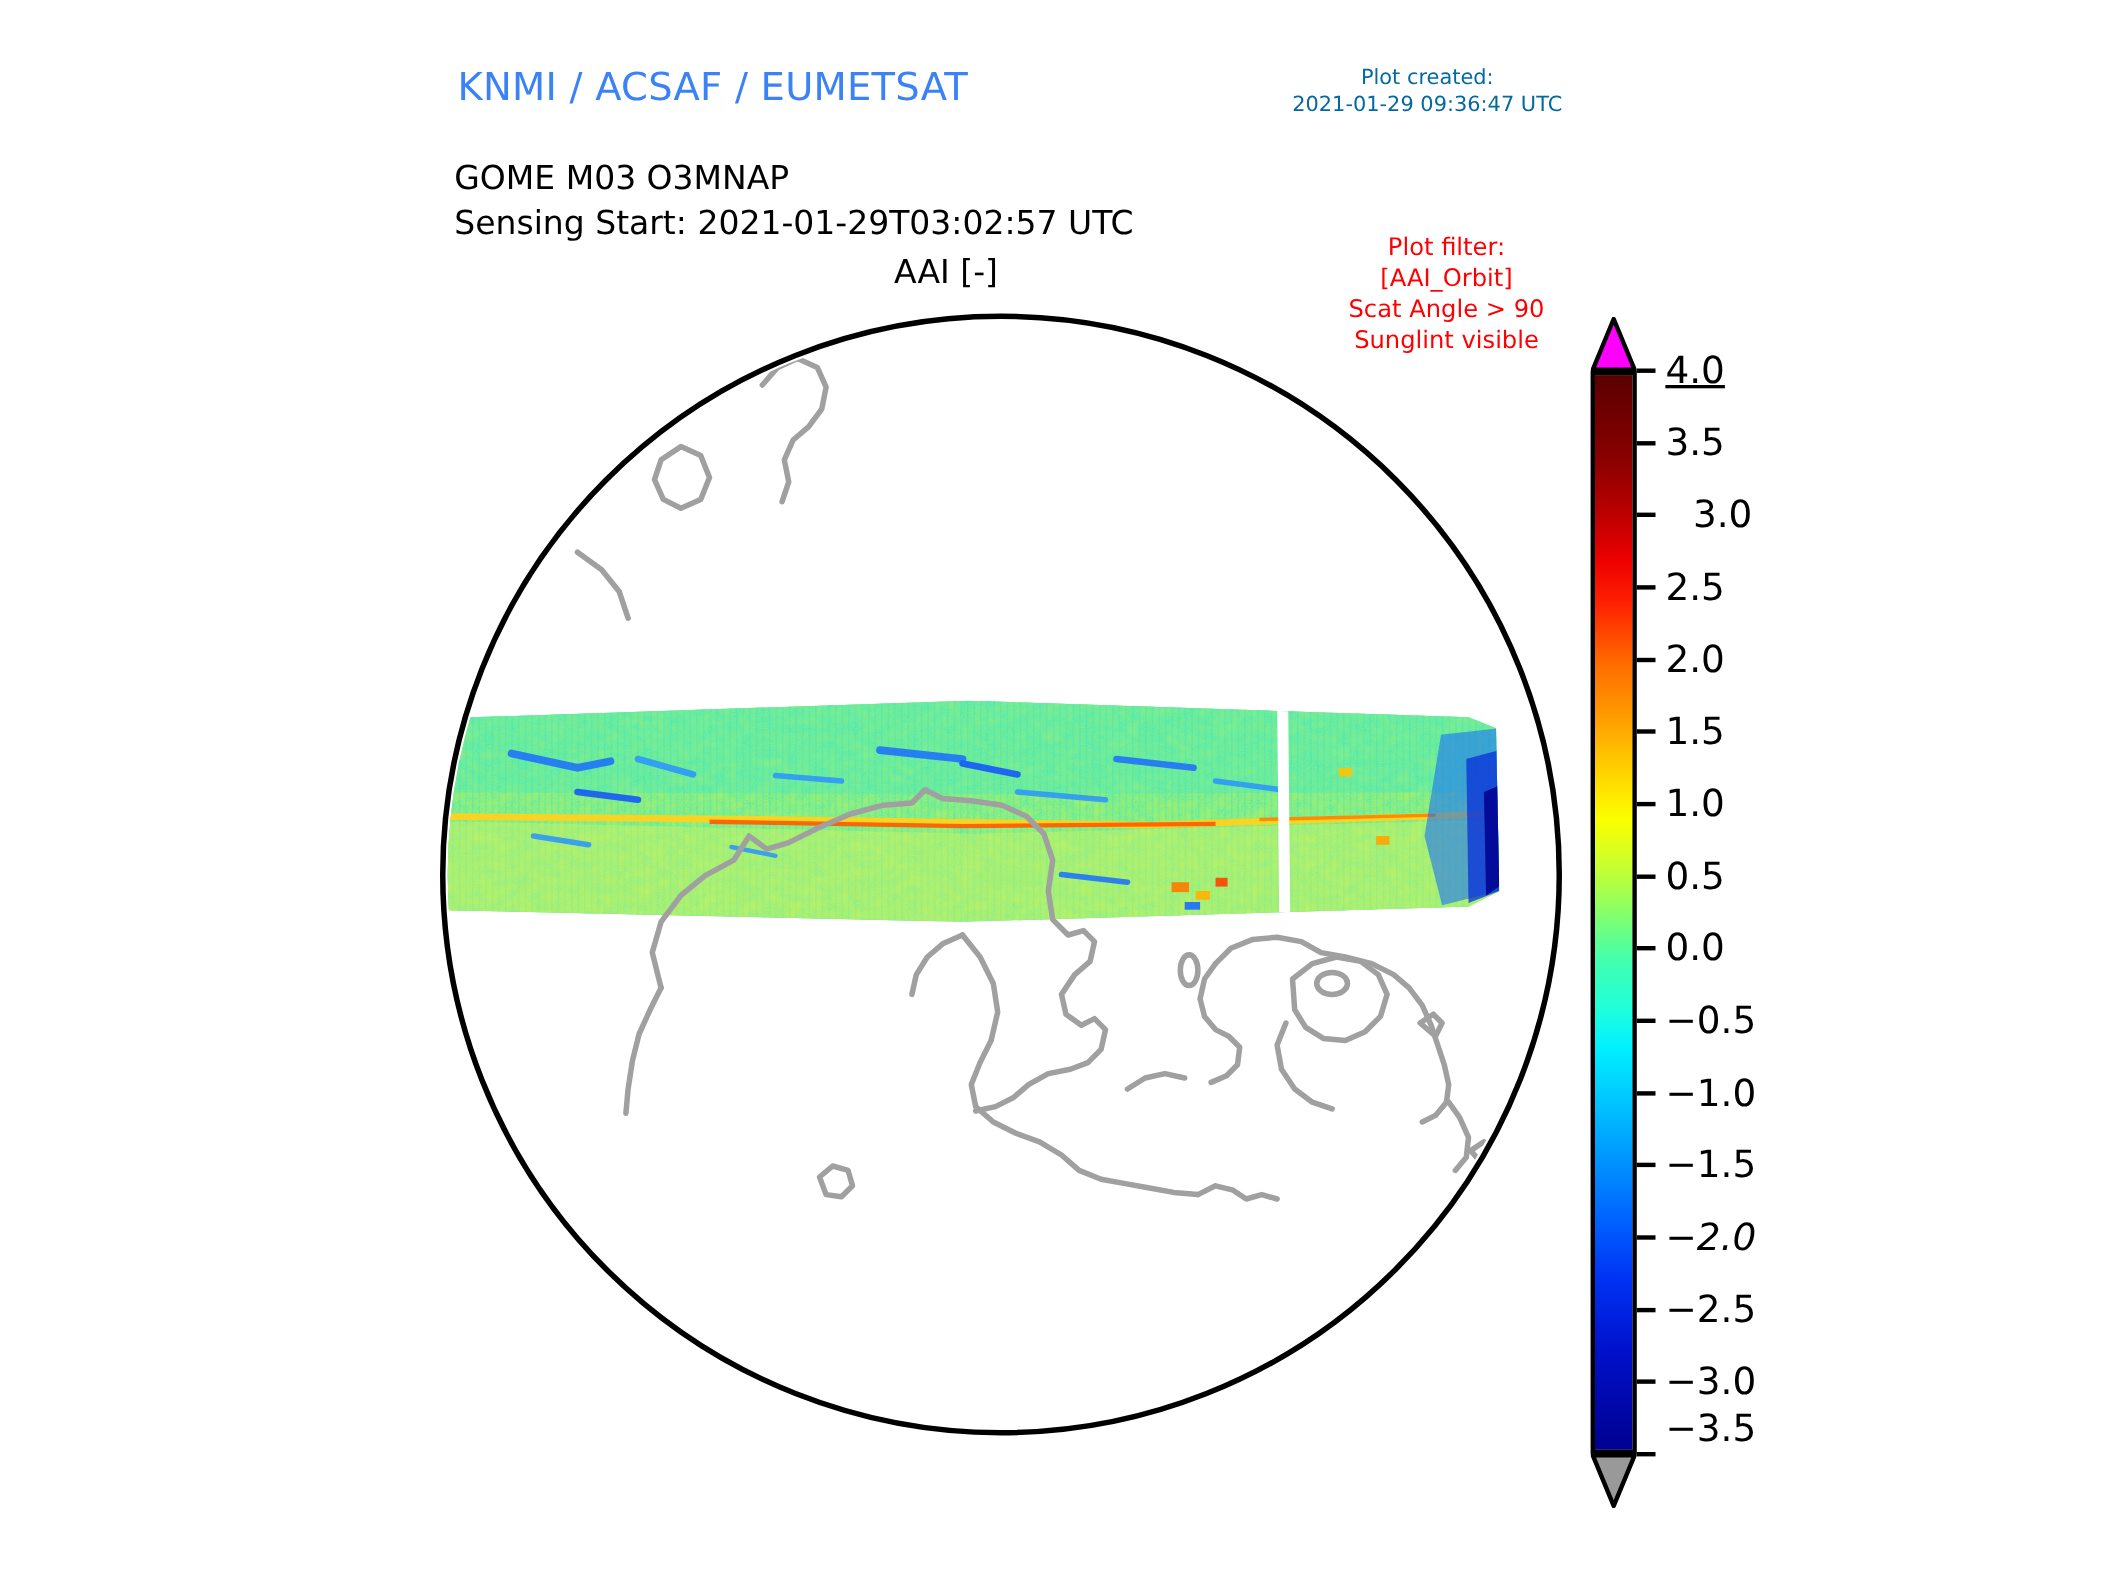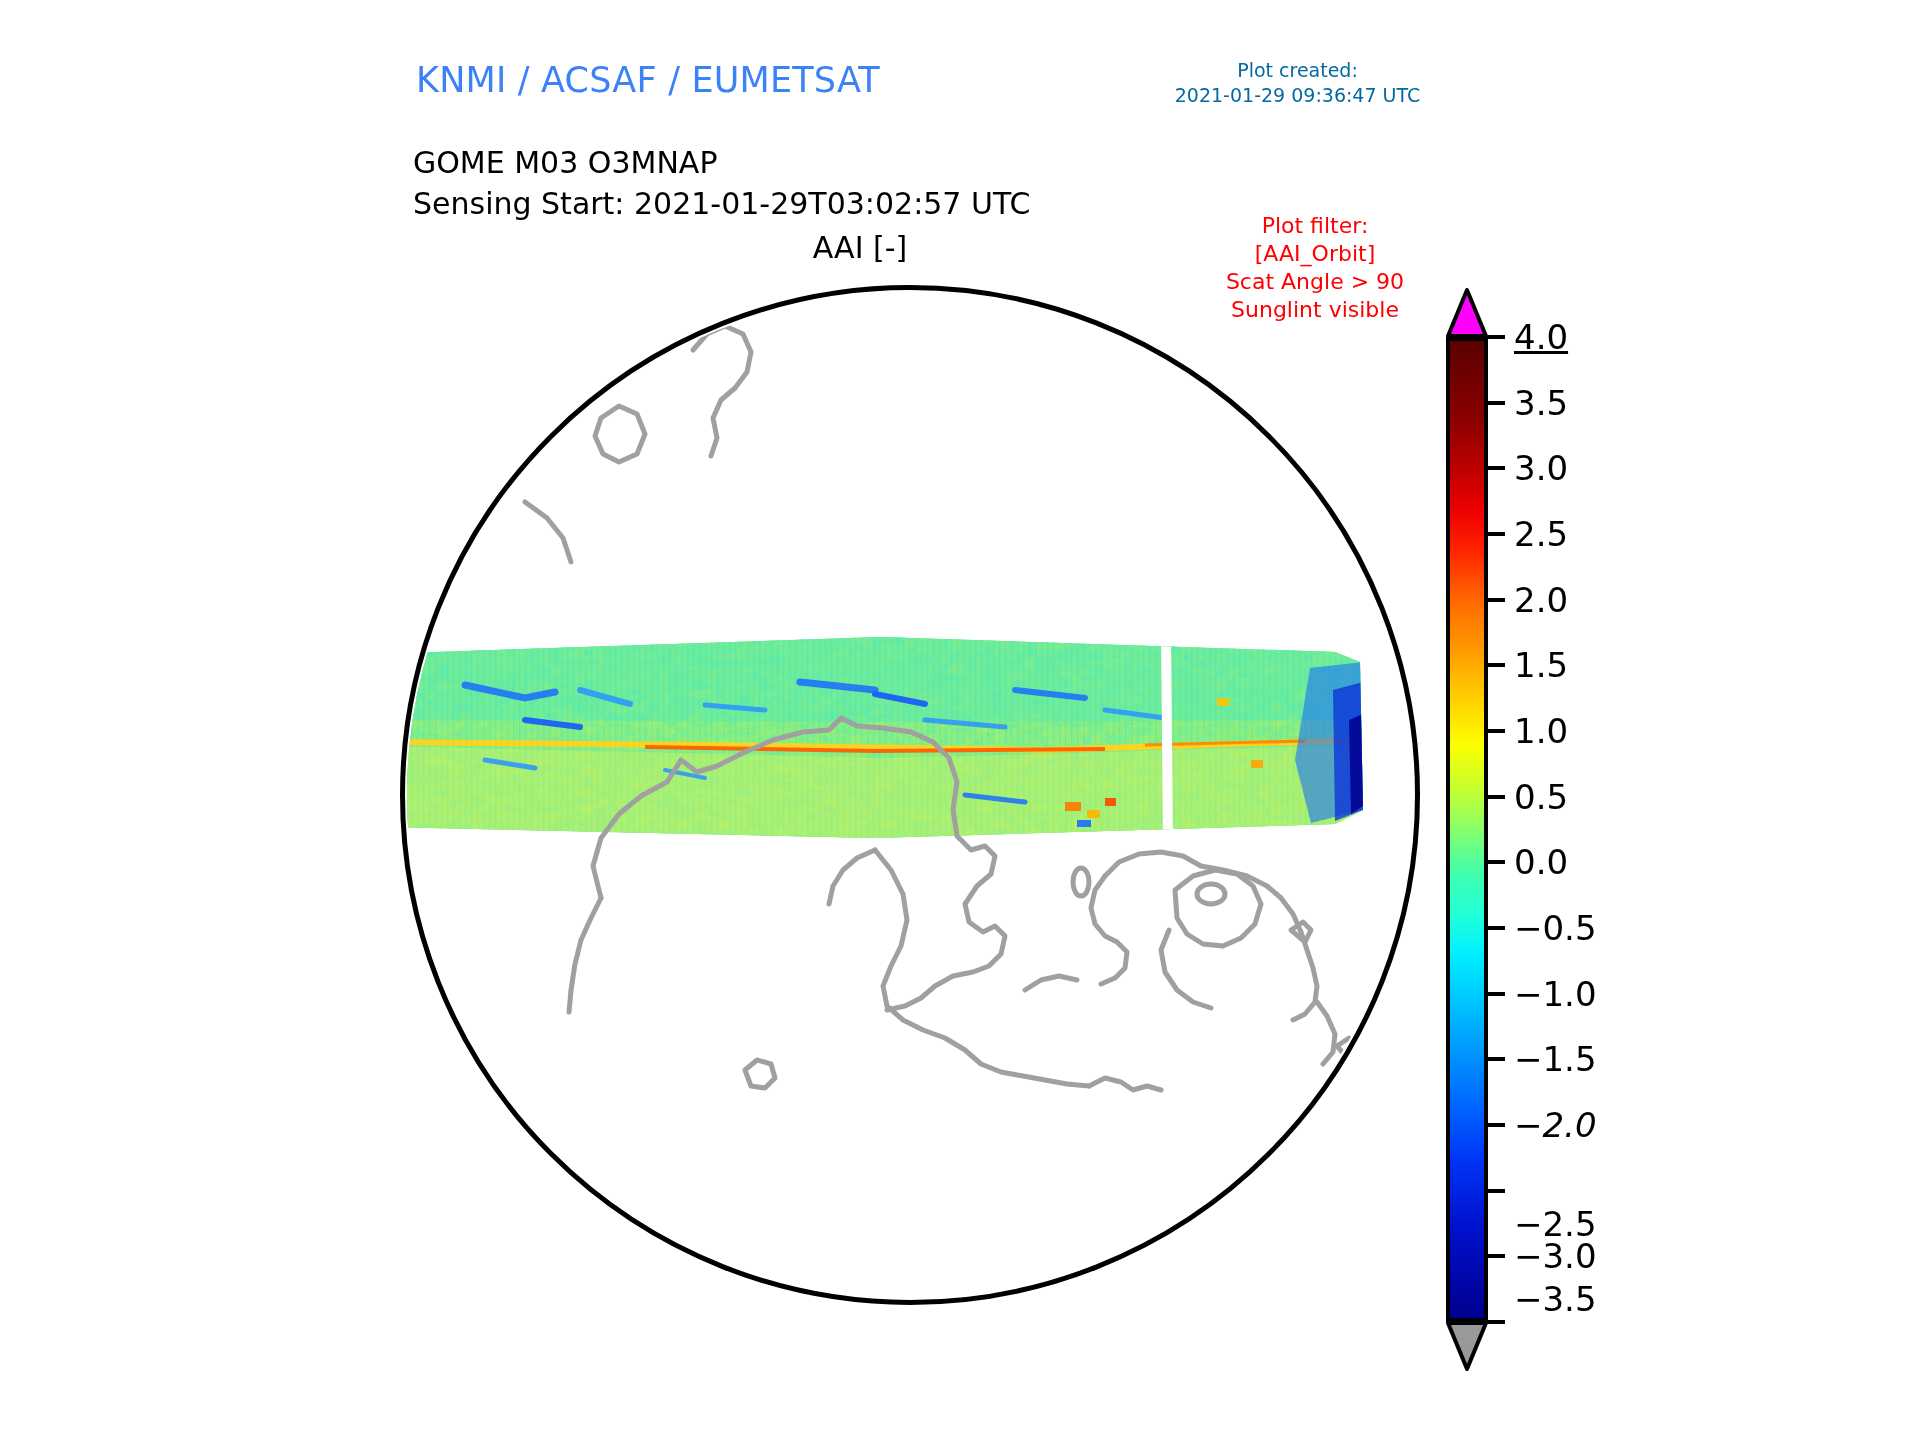--- a/index.html
+++ b/index.html
@@ -314,21 +314,21 @@
     </svg>
 
     <div id="cbar-body">
       <div class="cbar-gradient" id="cbar-gradient" style="background: linear-gradient(rgb(90, 0, 0) 0%, rgb(139, 0, 0) 8%, rgb(192, 0, 0) 13.33%, rgb(238, 0, 0) 17.33%, rgb(255, 34, 0) 21.33%, rgb(255, 106, 0) 26.67%, rgb(255, 144, 0) 30.67%, rgb(255, 187, 0) 34.67%, rgb(255, 228, 0) 38.67%, rgb(251, 255, 0) 41.33%, rgb(204, 255, 42) 45.33%, rgb(156, 255, 85) 48.67%, rgb(102, 255, 136) 52%, rgb(64, 255, 176) 54.67%, rgb(34, 255, 216) 58.67%, rgb(0, 240, 255) 62.67%, rgb(0, 194, 255) 68%, rgb(0, 146, 255) 73.33%, rgb(0, 98, 255) 78.67%, rgb(0, 51, 245) 84%, rgb(0, 17, 204) 90.67%, rgb(0, 0, 143) 100%);"></div>
       <div id="cbar-ticks">
           <div class="cb-tick" style="top: -2px;"></div>
           <div class="cb-label" style="top: 0px; text-decoration: underline;">4.0</div>
           <div class="cb-tick" style="top: 63.6667px;"></div>
           <div class="cb-label" style="top: 65.6667px;">3.5</div>
           <div class="cb-tick" style="top: 129.333px;"></div>
-          <div class="cb-label" style="top: 131.333px;">3.0</div>
+          <div class="cb-label" style="top: 131.333px; margin-left: 25px;">3.0</div>
           <div class="cb-tick" style="top: 195px;"></div>
           <div class="cb-label" style="top: 197px;">2.5</div>
           <div class="cb-tick" style="top: 260.667px;"></div>
           <div class="cb-label" style="top: 262.667px;">2.0</div>
           <div class="cb-tick" style="top: 326.333px;"></div>
           <div class="cb-label" style="top: 328.333px;">1.5</div>
           <div class="cb-tick" style="top: 392px;"></div>
           <div class="cb-label" style="top: 394px;">1.0</div>
           <div class="cb-tick" style="top: 457.667px;"></div>
           <div class="cb-label" style="top: 459.667px;">0.5</div>
@@ -336,21 +336,21 @@
           <div class="cb-label" style="top: 525.333px;">0.0</div>
           <div class="cb-tick" style="top: 589px;"></div>
           <div class="cb-label" style="top: 591px;">−0.5</div>
           <div class="cb-tick" style="top: 654.667px;"></div>
           <div class="cb-label" style="top: 656.667px;">−1.0</div>
           <div class="cb-tick" style="top: 720.333px;"></div>
           <div class="cb-label" style="top: 722.333px;">−1.5</div>
           <div class="cb-tick" style="top: 786px;"></div>
           <div class="cb-label" style="top: 788px; font-style: italic;">−2.0</div>
           <div class="cb-tick" style="top: 851.667px;"></div>
-          <div class="cb-label" style="top: 853.667px; margin-top: 33px;">−2.5</div>
+          <div class="cb-label" style="top: 853.667px;">−2.5</div>
           <div class="cb-tick" style="top: 917.333px;"></div>
           <div class="cb-label" style="top: 919.333px;">−3.0</div>
           <div class="cb-tick" style="top: 983px;"></div>
           <div class="cb-label" style="top: 962px;">−3.5</div>
         </div>
     </div>
 
     <svg id="cbar-under" viewBox="0 0 42 50">
       <polygon points="21,48 40,2 2,2" fill="#999999" stroke="#000000" stroke-width="4" stroke-linejoin="round"></polygon>
     </svg>

